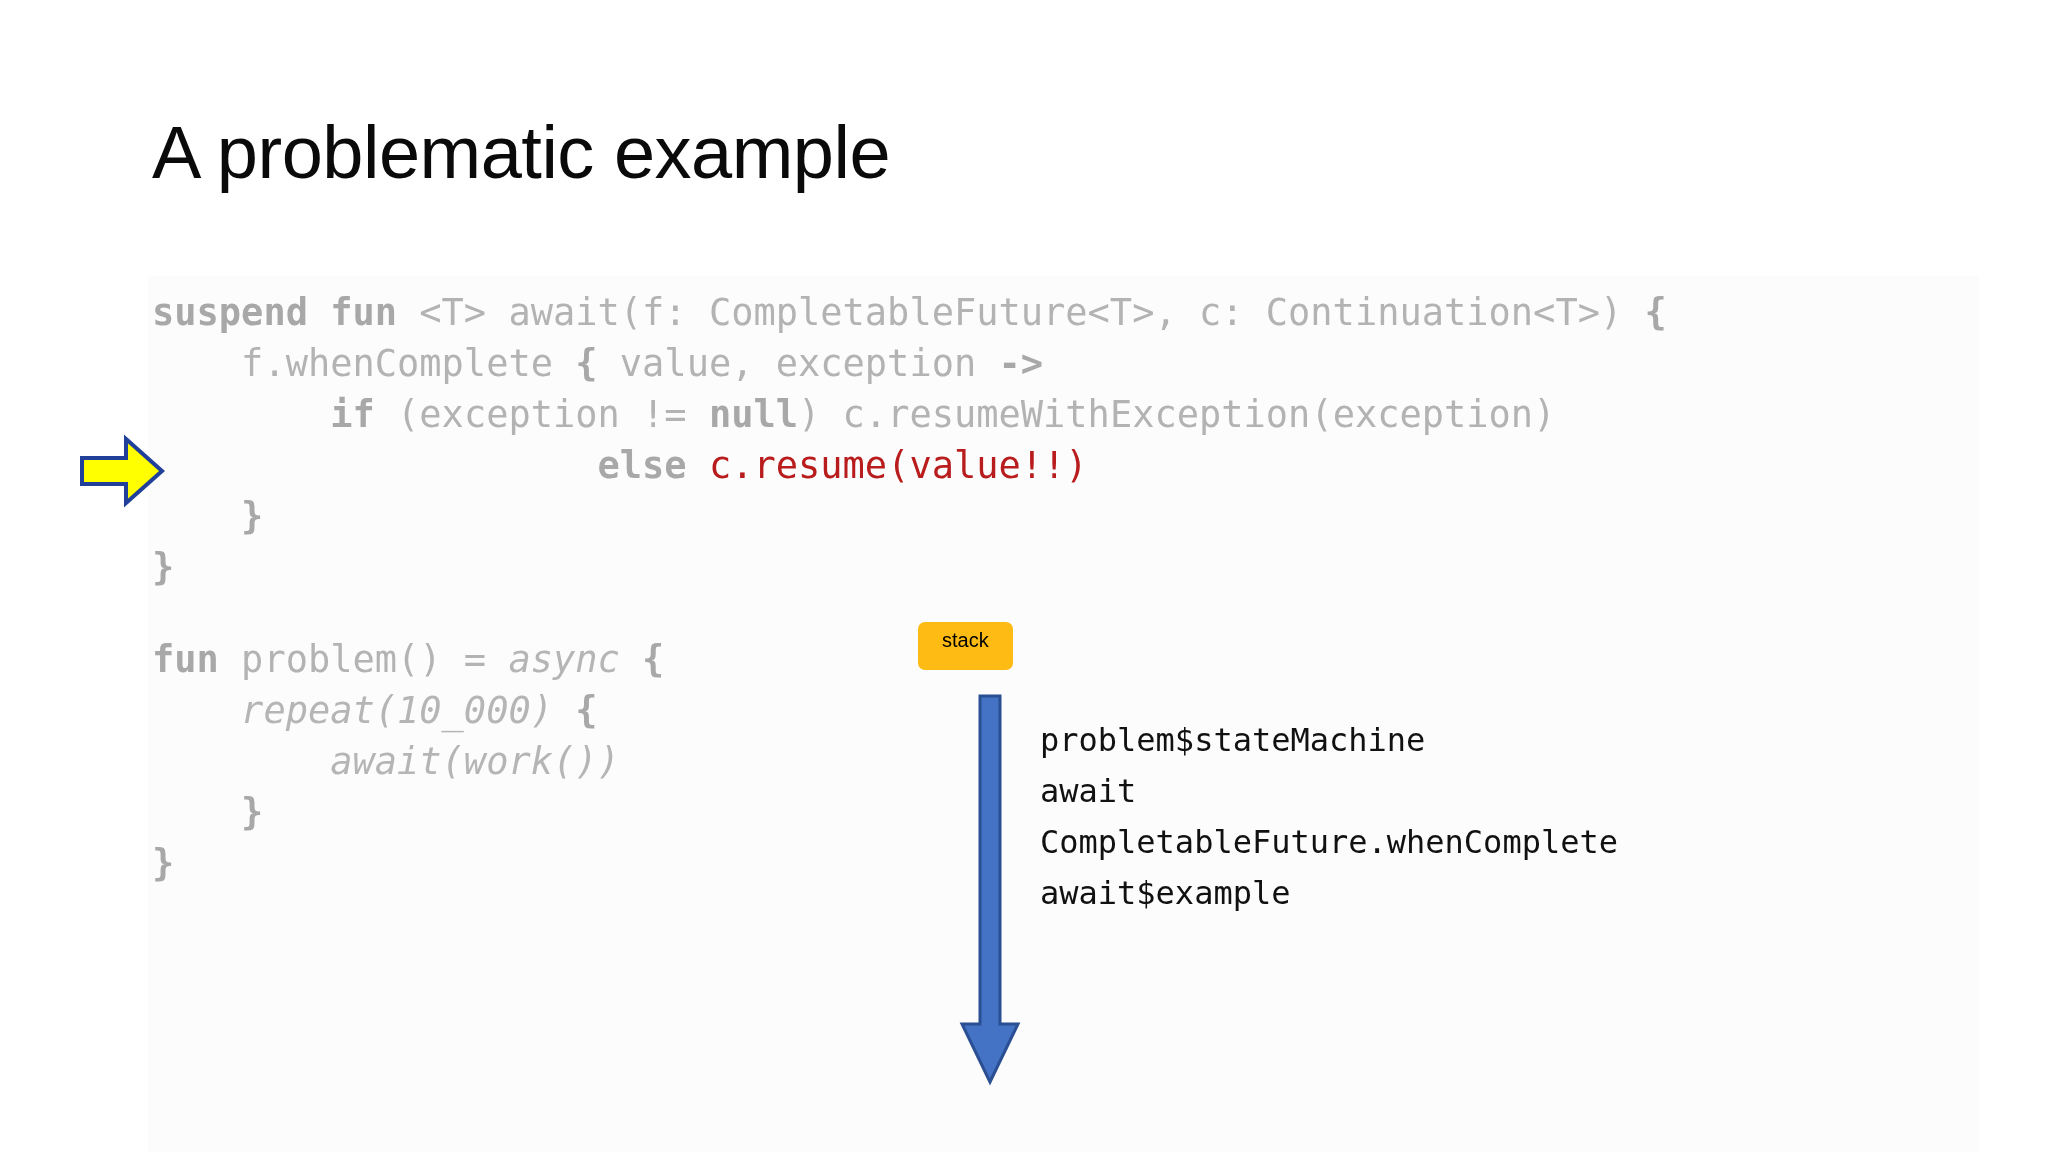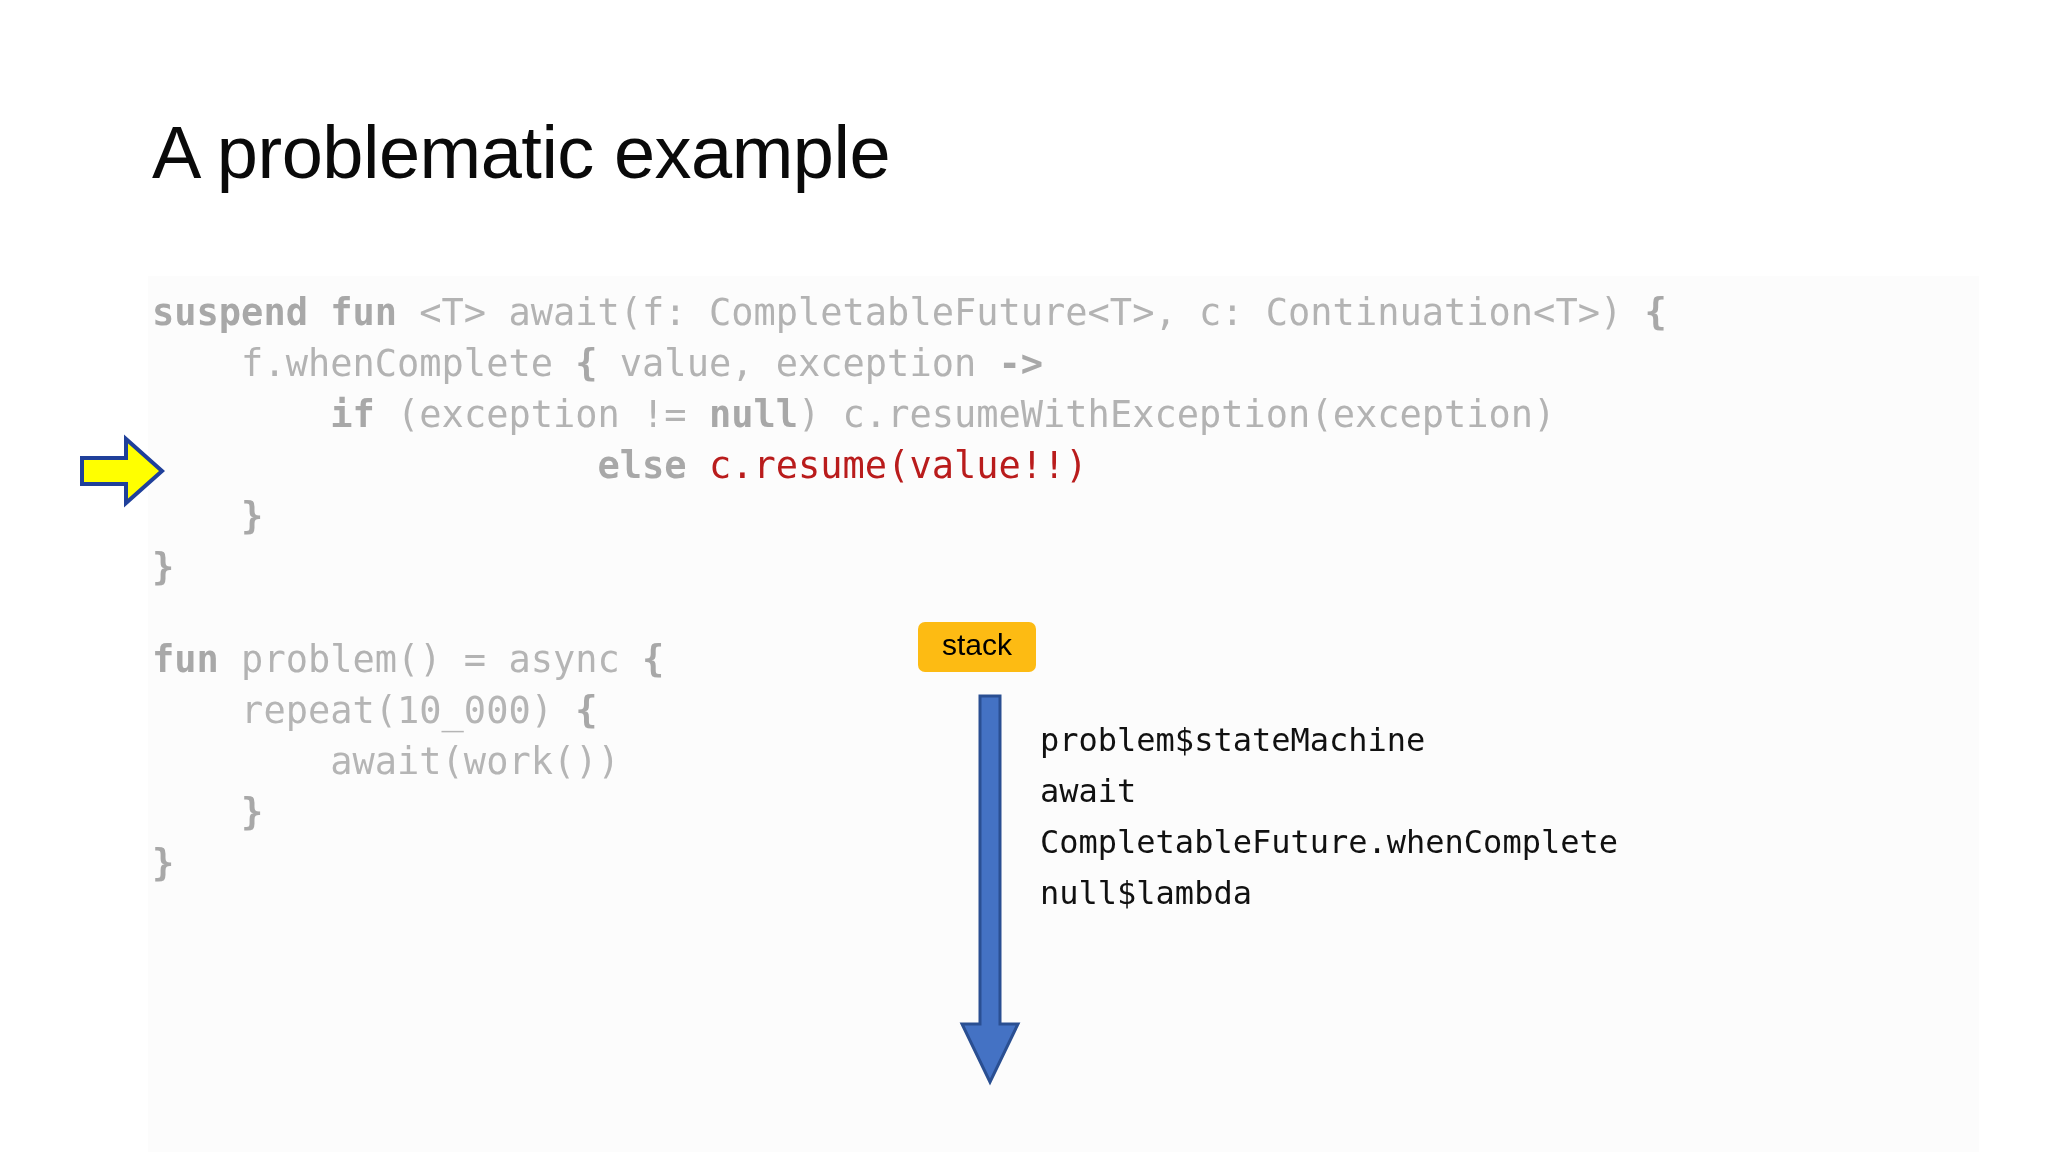--- a/index.html
+++ b/index.html
@@ -49,42 +49,42 @@
     line-height: 51px;
     color: #b3b3b3;
     white-space: pre;
     letter-spacing: 0px;
   }
   #code-await { left: 152px; top: 287px; }
   #code-problem { left: 152px; top: 634px; }
 
   .code-line { white-space: pre; }
   .kw { font-weight: bold; color: #a8a8a8; }
-  .it { color: #b5b5b5; }
+  .it { font-style: italic; color: #b5b5b5; }
   .hl { color: #b91c1c; }
 
   
   #step-arrow {
     position: absolute;
     left: 78px;
     top: 434px;
     width: 88px;
     height: 74px;
   }
 
   
   #stack-badge {
     position: absolute;
     left: 918px;
     top: 622px;
     background: #fdbb13;
     color: #000000;
     font-family: "Liberation Sans", sans-serif;
-    font-size: 30px;
-    padding: 8px 24px 12px 24px;
+    font-size: 20px;
+    padding: 8px 24px 20px 24px;
     border-radius: 7px;
     line-height: 1;
     white-space: pre;
   }
 
   
   #stack-arrow {
     position: absolute;
     left: 958px;
     top: 694px;
@@ -124,15 +124,15 @@
   <div class="code-block" id="code-problem"><div class="code-line"><span class="kw">fun</span><span> problem() = </span><span class="it">async</span><span> </span><span class="kw">{</span></div><div class="code-line"><span>    </span><span class="it">repeat(10_000)</span><span> </span><span class="kw">{</span></div><div class="code-line"><span>        </span><span class="it">await(work())</span></div><div class="code-line"><span>    </span><span class="kw">}</span></div><div class="code-line"><span class="kw">}</span></div></div>
 
   <div id="stack-badge">stack</div>
 
   <div id="stack-arrow">
     <svg viewBox="0 0 64 392" width="64" height="392">
       <polygon points="22,2 42,2 42,330 60,330 32,388 4,330 22,330" fill="#4472c4" stroke="#2a4f92" stroke-width="3" stroke-linejoin="miter"></polygon>
     </svg>
   </div>
 
-  <div id="stack-frames"><div class="frame">problem$stateMachine</div><div class="frame">await</div><div class="frame">CompletableFuture.whenComplete</div><div class="frame">null$lambda</div></div>
+  <div id="stack-frames"><div class="frame">problem$stateMachine</div><div class="frame">await</div><div class="frame">CompletableFuture.whenComplete</div><div class="frame">await$example</div></div>
 
 </div>
 
 </body></html>

